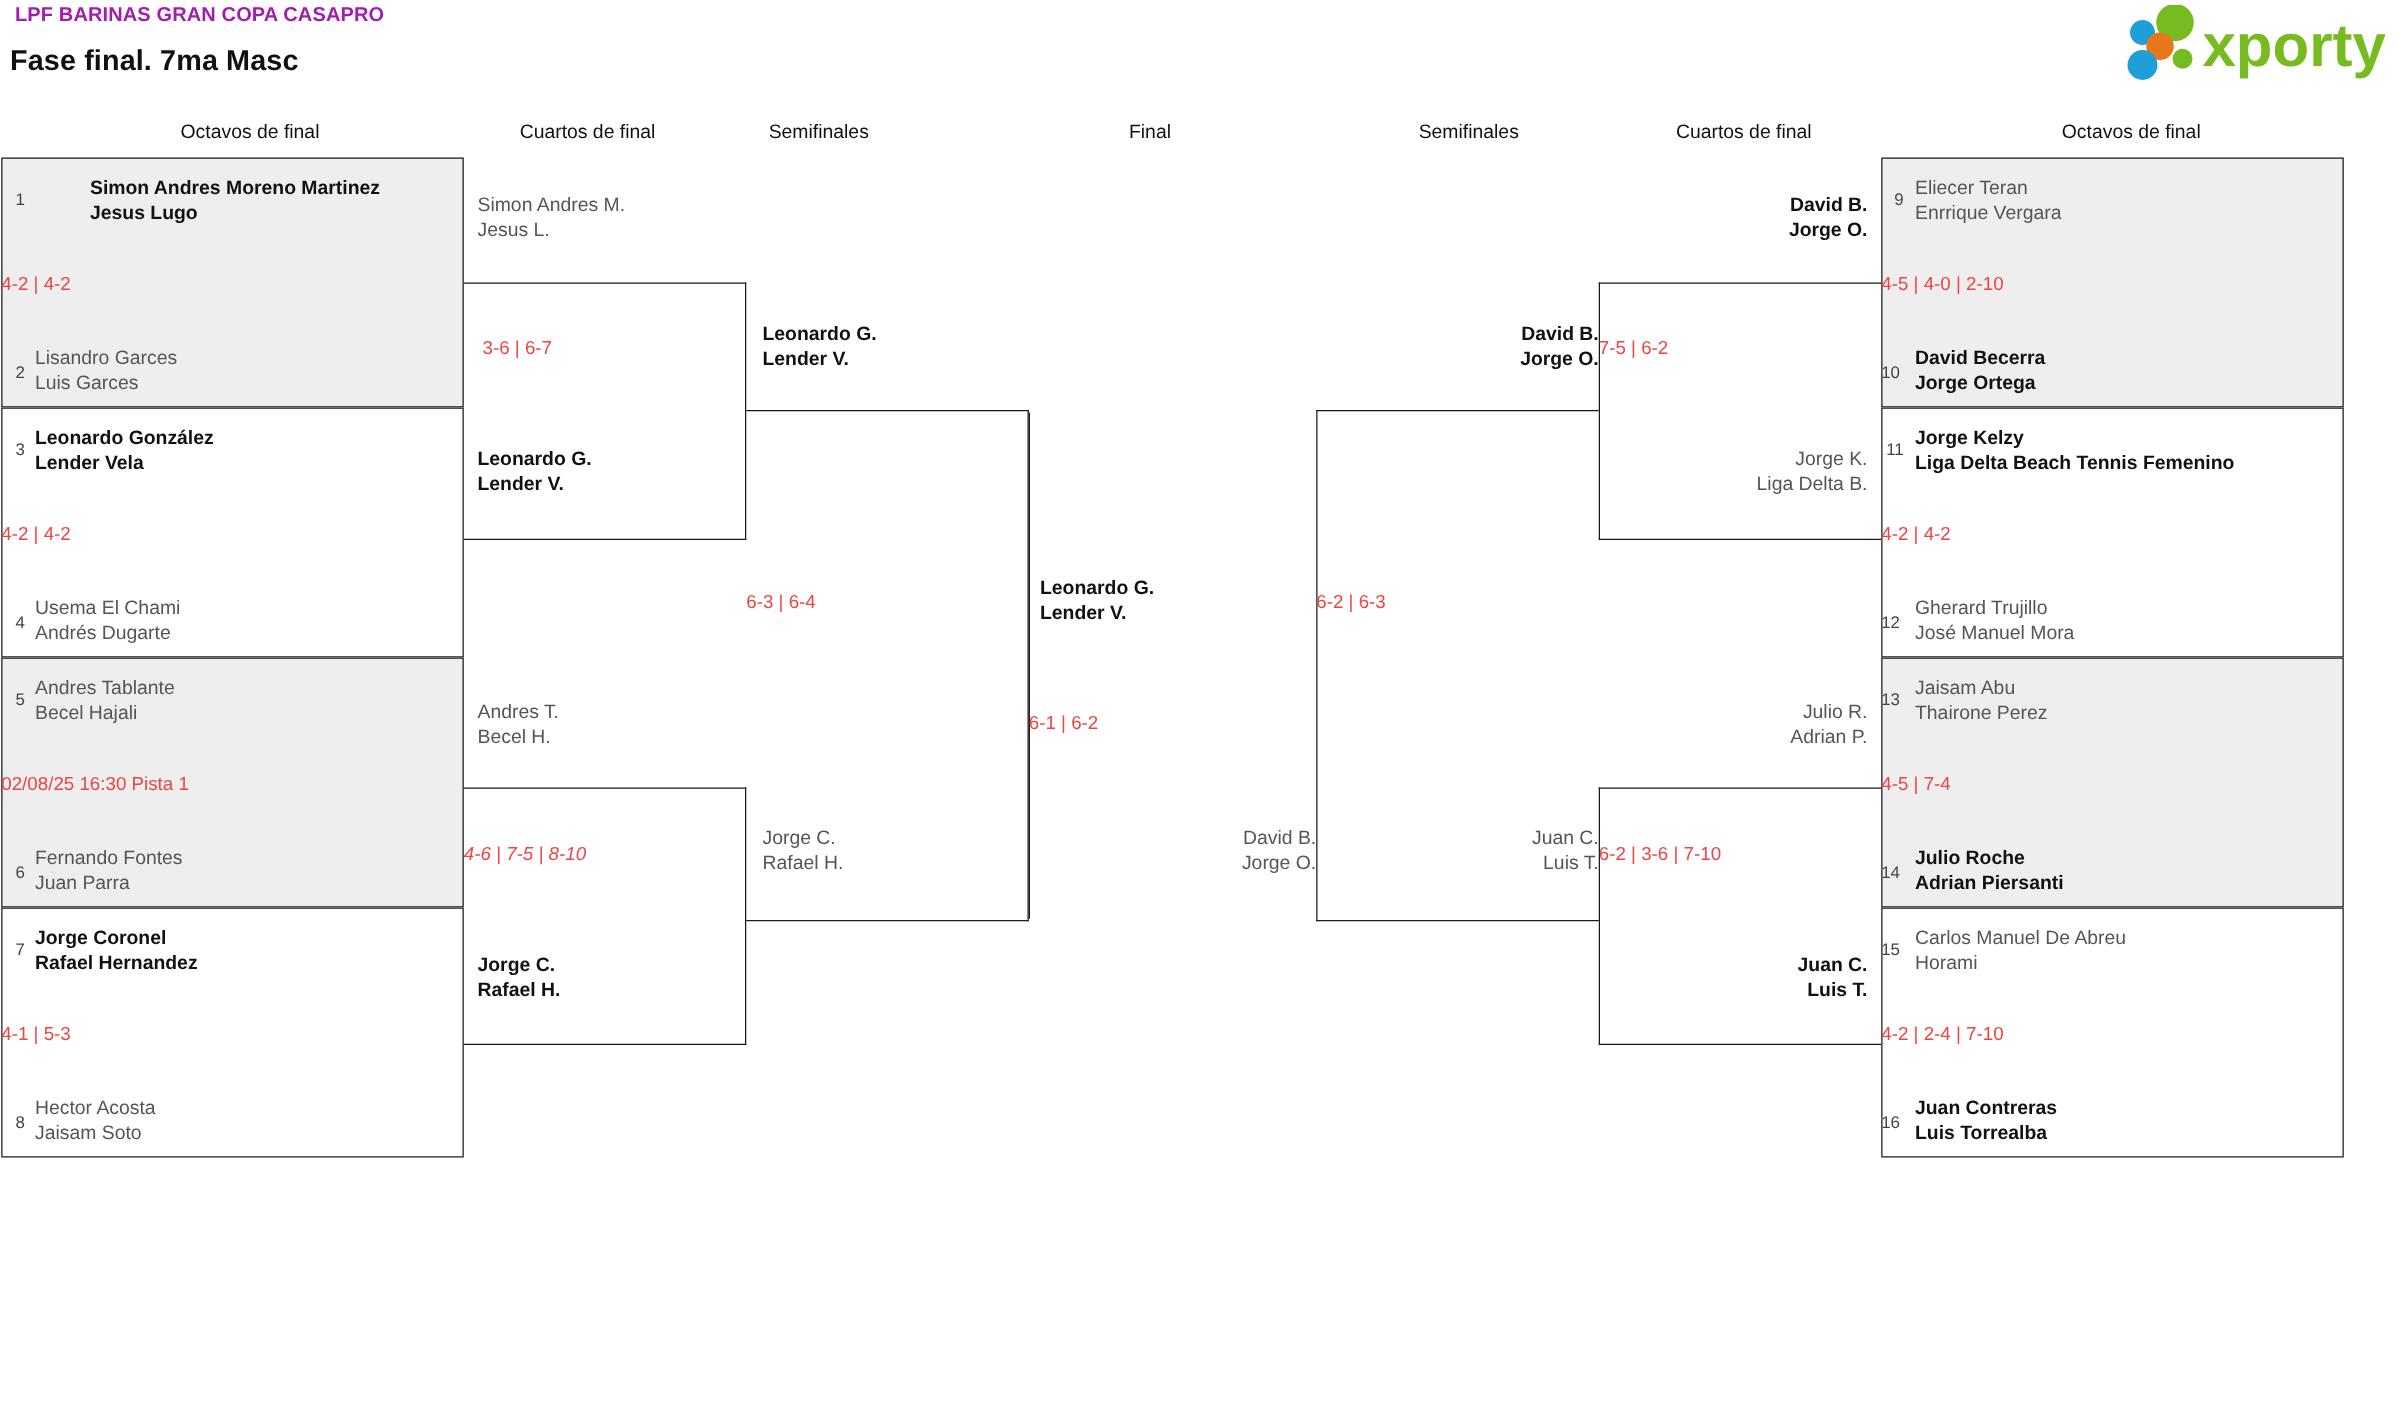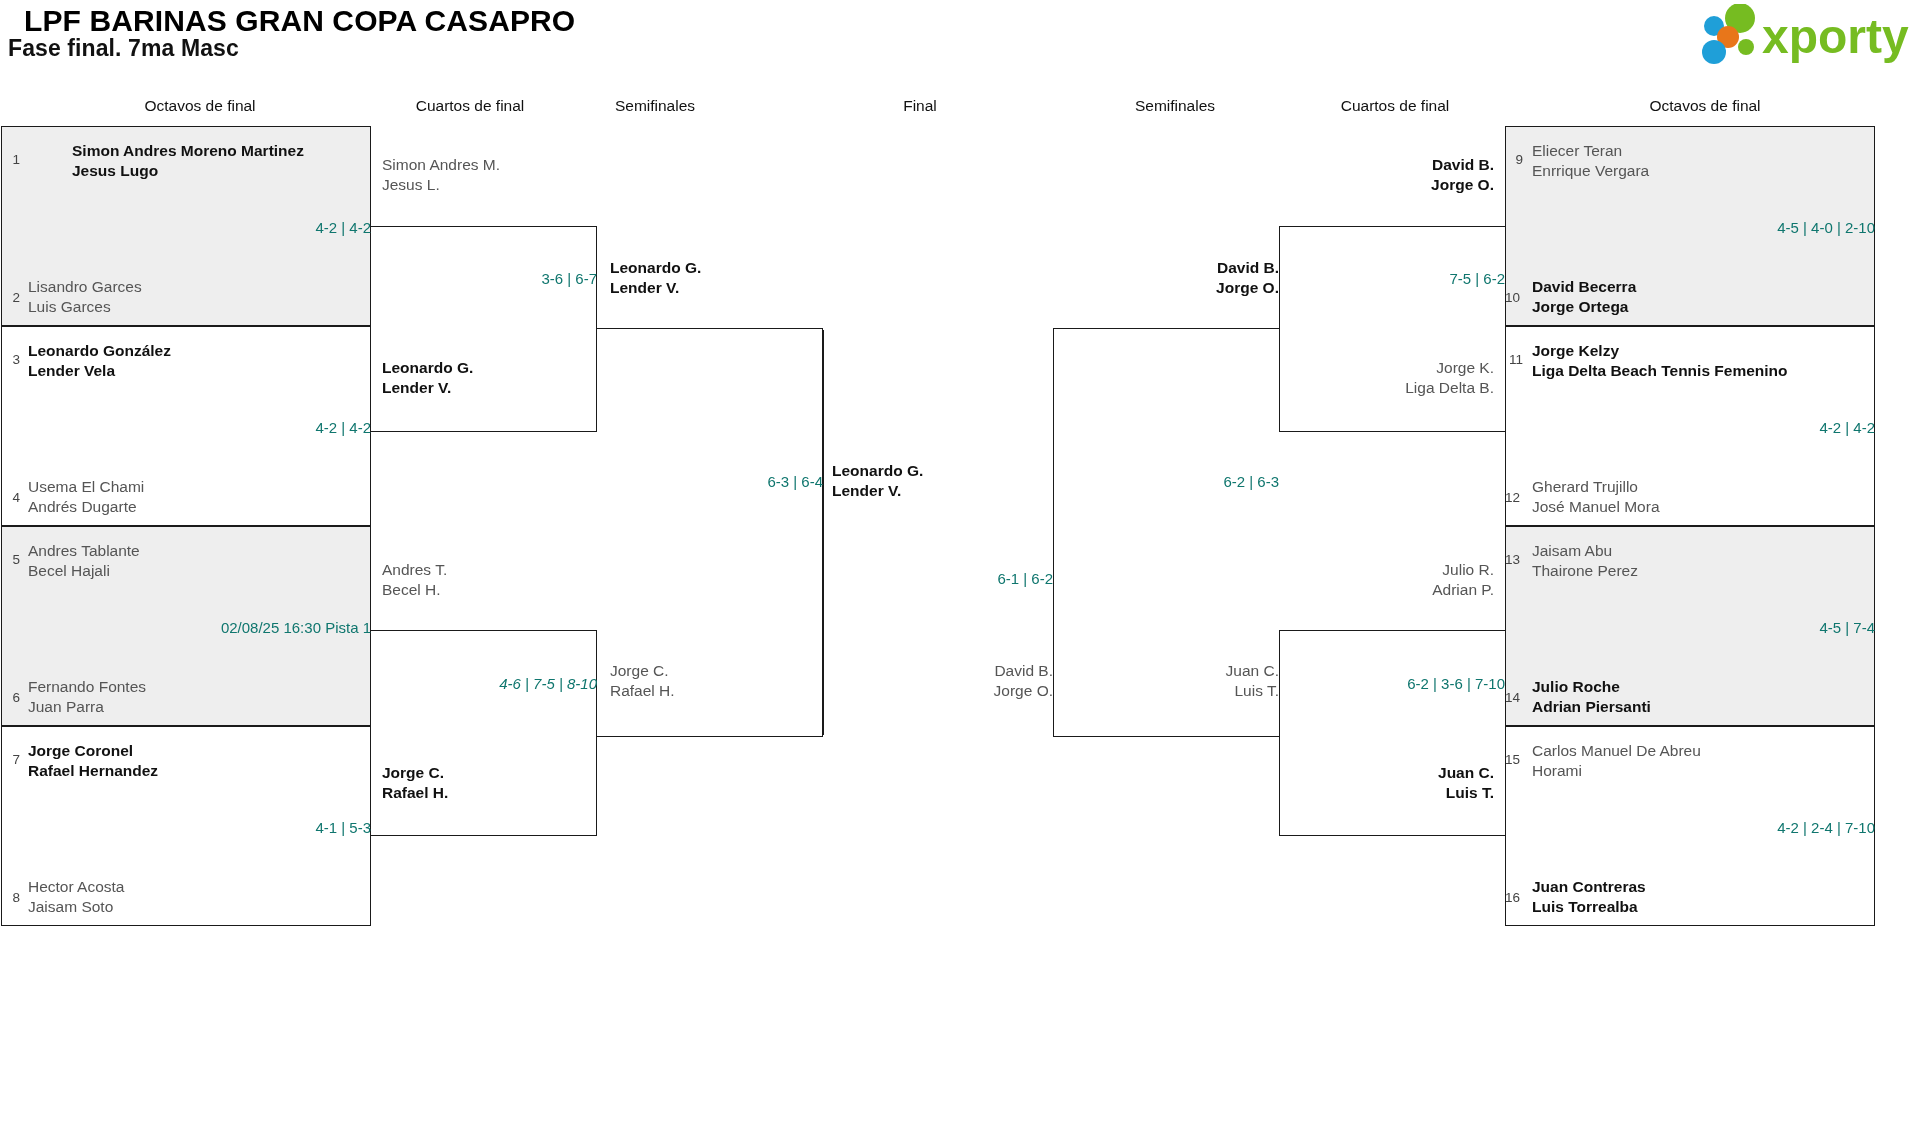--- a/index.html
+++ b/index.html
@@ -4,21 +4,21 @@
 <style>
   html,body{margin:0;padding:0;}
   body{
     width:1920px;height:1133px;background:#ffffff;
     font-family:"Liberation Sans","DejaVu Sans",sans-serif;
     color:#1a1a1a;overflow:hidden;position:relative;
   }
   .abs{position:absolute;}
 
   
-  #title-line1{left:24px;top:4px;font-size:30px;font-weight:700;letter-spacing:.1px;color:#000000;}
+  #title-line1{left:12px;top:4px;font-size:16px;font-weight:700;letter-spacing:.1px;color:#a21caf;}
   #title-line2{left:8px;top:35px;font-size:23px;font-weight:700;letter-spacing:.1px;color:#111;}
 
   #logo{left:1700px;top:4px;width:210px;height:60px;}
   #logo svg{display:block;}
 
   
   .round-head{
     font-size:15.5px;font-weight:400;color:#111;text-align:center;
     top:97px;
   }
@@ -37,21 +37,21 @@
     position:absolute;font-size:13.5px;color:#444;
     text-align:right;width:20px;
   }
   .team{
     position:absolute;font-size:15.5px;line-height:19.5px;color:#555;white-space:nowrap;
   }
   .team.win{color:#111;font-weight:700;}
   .team.r{text-align:right;}
 
   .score{
-    position:absolute;font-size:15px;color:#0f766e;white-space:nowrap;text-align:right;
+    position:absolute;font-size:15px;color:#ef4444;white-space:nowrap;text-align:left;
   }
 </style>
 </head>
 <body>
 
 <div class="abs" id="title-line1">LPF BARINAS GRAN COPA CASAPRO</div>
 <div class="abs" id="title-line2">Fase final. 7ma Masc</div>
 
 <div class="abs" id="logo">
   <svg width="210" height="60" viewBox="0 0 210 60" xmlns="http://www.w3.org/2000/svg">
@@ -124,21 +124,21 @@
 <div class="team" style="left:28px;top:877px;">
   <span>Hector Acosta</span><br>
   <span>Jaisam Soto</span>
 </div>
 
 <div class="abs conn no-left" style="left:371px;top:226px;width:226px;height:206px;"></div>
 <div class="team" style="left:382px;top:155px;">
   <span>Simon Andres M.</span><br>
   <span>Jesus L.</span>
 </div>
-<div class="score" style="left:371px;top:270px;width:226px;">3-6 | 6-7</div>
+<div class="score" style="left:371px;top:270px;width:226px;padding-left:15px;">3-6 | 6-7</div>
 <div class="team win" style="left:382px;top:358px;">
   <span>Leonardo G.</span><br>
   <span>Lender V.</span>
 </div>
 
 <div class="abs conn no-left" style="left:371px;top:630px;width:226px;height:206px;"></div>
 <div class="team" style="left:382px;top:560px;">
   <span>Andres T.</span><br>
   <span>Becel H.</span>
 </div>

